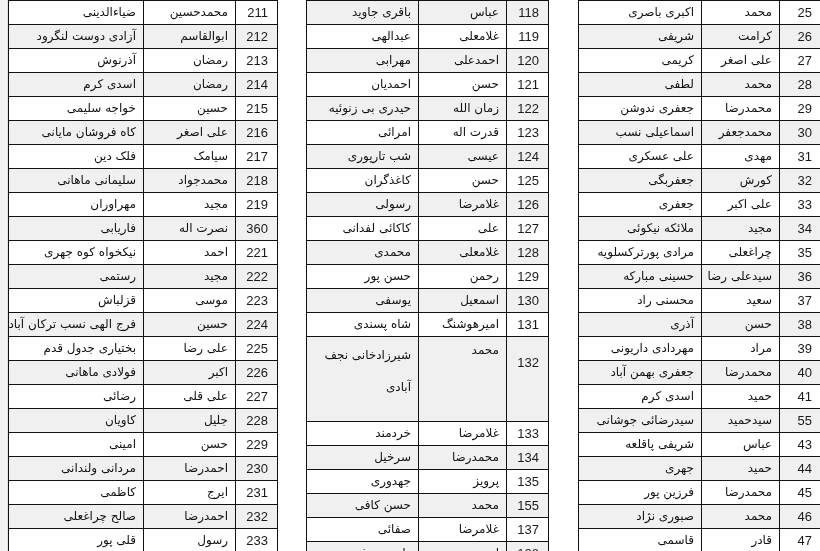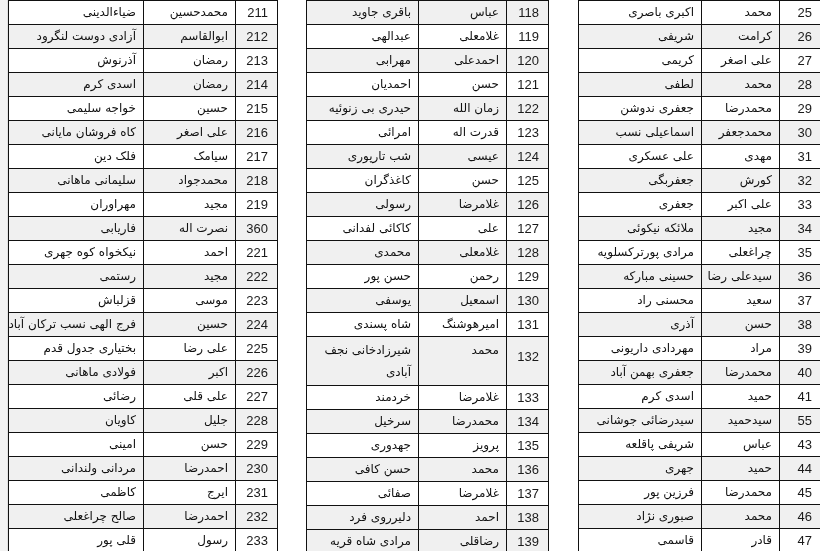--- a/index.html
+++ b/index.html
@@ -16,22 +16,22 @@
   }
   .tbl td {
     border:1.5px solid #111; height:23px; padding:0 7px; vertical-align:middle;
     white-space:nowrap; overflow:hidden; line-height:23px;
   }
   .tbl tr:nth-child(even) td { background:#ffffff; }
   .tbl tr.stripe td { background:#f0f0f0; }
   .tbl td.num { text-align:right; font-family:"Liberation Sans",sans-serif; font-size:13px; color:#1a1a1a; padding-right:9px; }
   .tbl td.first { text-align:right; }
   .tbl td.last { text-align:right; }
-  .tbl td.wrap { white-space:normal; line-height:22px; vertical-align:top; padding-top:2px; padding-bottom:2px; }
-  .tbl td.num.top { vertical-align:top; padding-top:8px; }
+  .tbl td.wrap { white-space:normal; line-height:32px; vertical-align:top; padding-top:2px; padding-bottom:18px; }
+  .tbl td.num.top { vertical-align:top; padding-top:14px; }
   .tbl td.first.top { vertical-align:top; padding-top:2px; }
 </style>
 </head>
 <body>
 
 <div class="left-strip"></div>
 
 <table class="tbl" id="tbl-left" style="left:8px; top:-11px; width:269px;">
   <colgroup>
       <col style="width:42px">
@@ -258,21 +258,21 @@
         <td class="num">134</td>
         <td class="first">محمدرضا</td>
         <td class="last">سرخیل</td>
       </tr>
       <tr>
         <td class="num">135</td>
         <td class="first">پرویز</td>
         <td class="last">جهدوری</td>
       </tr>
       <tr class="stripe">
-        <td class="num">136</td>
+        <td class="num">155</td>
         <td class="first">محمد</td>
         <td class="last">حسن کافی</td>
       </tr>
       <tr>
         <td class="num">137</td>
         <td class="first">غلامرضا</td>
         <td class="last">صفائی</td>
       </tr>
       <tr class="stripe">
         <td class="num">138</td>

